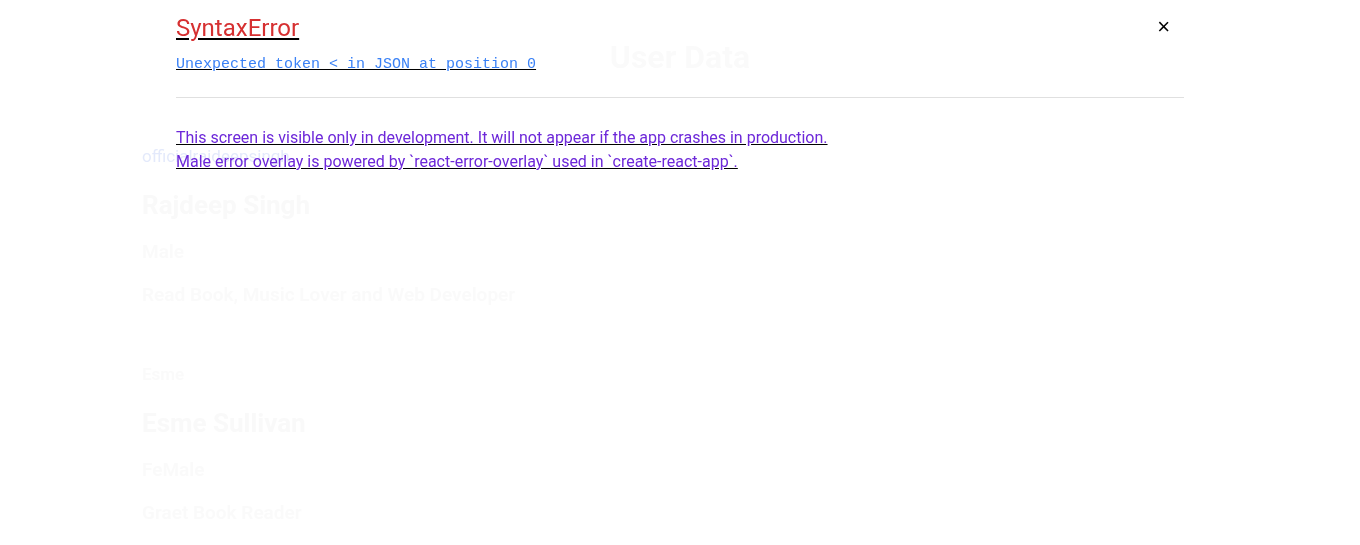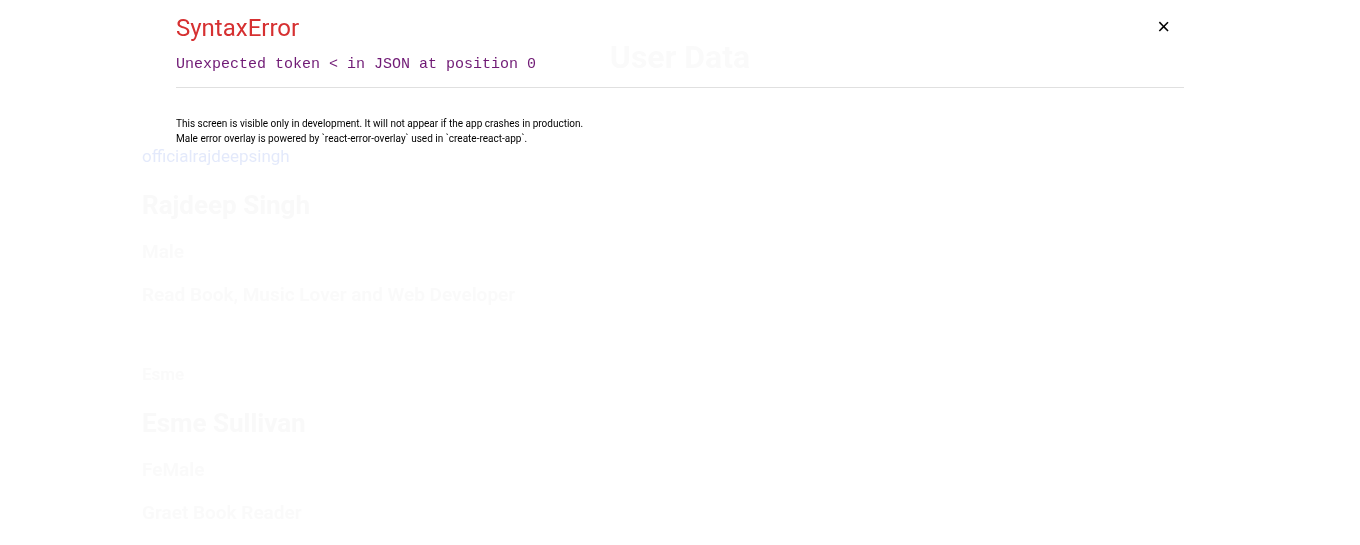--- a/index.html
+++ b/index.html
@@ -84,45 +84,46 @@
       top: 0;
       left: 0;
       width: 100%;
       height: 100%;
       background: rgba(255, 255, 255, 0.88);
       z-index: 1000;
     }
     
     .error-content {
       padding: 14px 176px 0 176px;
+      text-decoration: underline;
     }
     
     .error-title {
       color: #d63031;
       font-size: 24px;
       font-weight: normal;
       margin-bottom: 14px;
     }
     
     .error-message {
       font-family: Consolas, Monaco, "Courier New", monospace;
       font-size: 15px;
-      color: #701a75;
-      margin-bottom: 14px;
+      color: #3b82f6;
+      margin-bottom: 24px;
     }
     
     .error-divider {
       border: none;
       border-top: 1px solid #e0e0e0;
       margin-bottom: 28px;
     }
     
     .error-help {
-      font-size: 10px;
-      color: #000000;
+      font-size: 16px;
+      color: #6d28d9;
       line-height: 1.5;
     }
     
     .close-button {
       position: absolute;
       top: 12px;
       right: 186px;
       font-size: 22px;
       color: #000;
       cursor: pointer;

